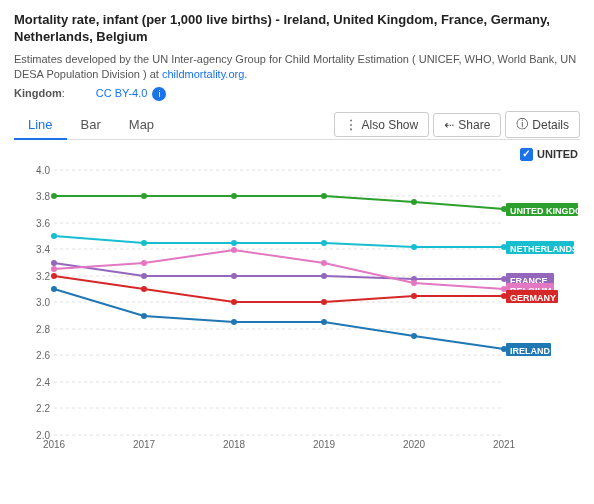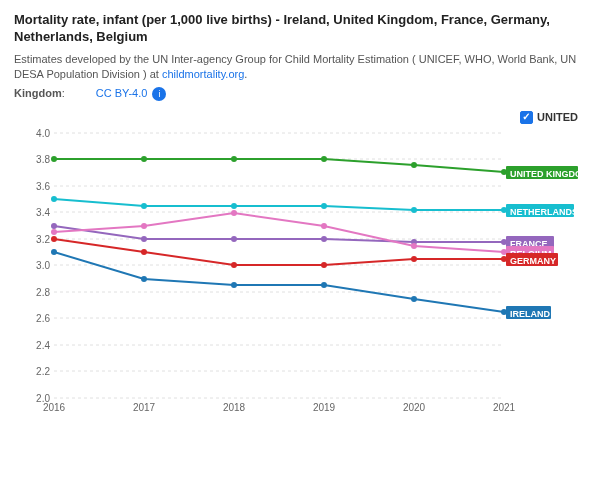--- a/index.html
+++ b/index.html
@@ -140,20 +140,41 @@
   <div class="title">Mortality rate, infant (per 1,000 live births) - Ireland, United Kingdom, France, Germany, Netherlands, Belgium</div>
   <div class="subtitle">
     Estimates developed by the UN Inter-agency Group for Child Mortality Estimation ( UNICEF, WHO, World Bank, UN DESA Population Division ) at <a href="#">childmortality.org</a>.
   </div>
   <div class="license">
     <strong>Kingdom</strong>:
     <a href="#">CC BY-4.0</a>
     <span class="cc-icon">i</span>
   </div>
 
+  <div class="toolbar">
+    <div class="tabs">
+      <div class="tab active">Line</div>
+      <div class="tab">Bar</div>
+      <div class="tab">Map</div>
+    </div>
+    <div class="toolbar-right">
+      <button class="toolbar-btn">
+        <span style="font-size:13px;">⋮</span>
+        <span>Also Show</span>
+      </button>
+      <button class="toolbar-btn">
+        <span>⇠</span>
+        <span>Share</span>
+      </button>
+      <button class="toolbar-btn">
+        <span>ⓘ</span>
+        <span>Details</span>
+      </button>
+    </div>
+  </div>
 
   <div class="chart-area">
     <div class="label-checkbox-row">
       <div class="label-checkbox">
         <div class="checkbox-box">
           <span class="checkbox-check">✓</span>
         </div>
         <span>UNITED</span>
       </div>
     </div>

